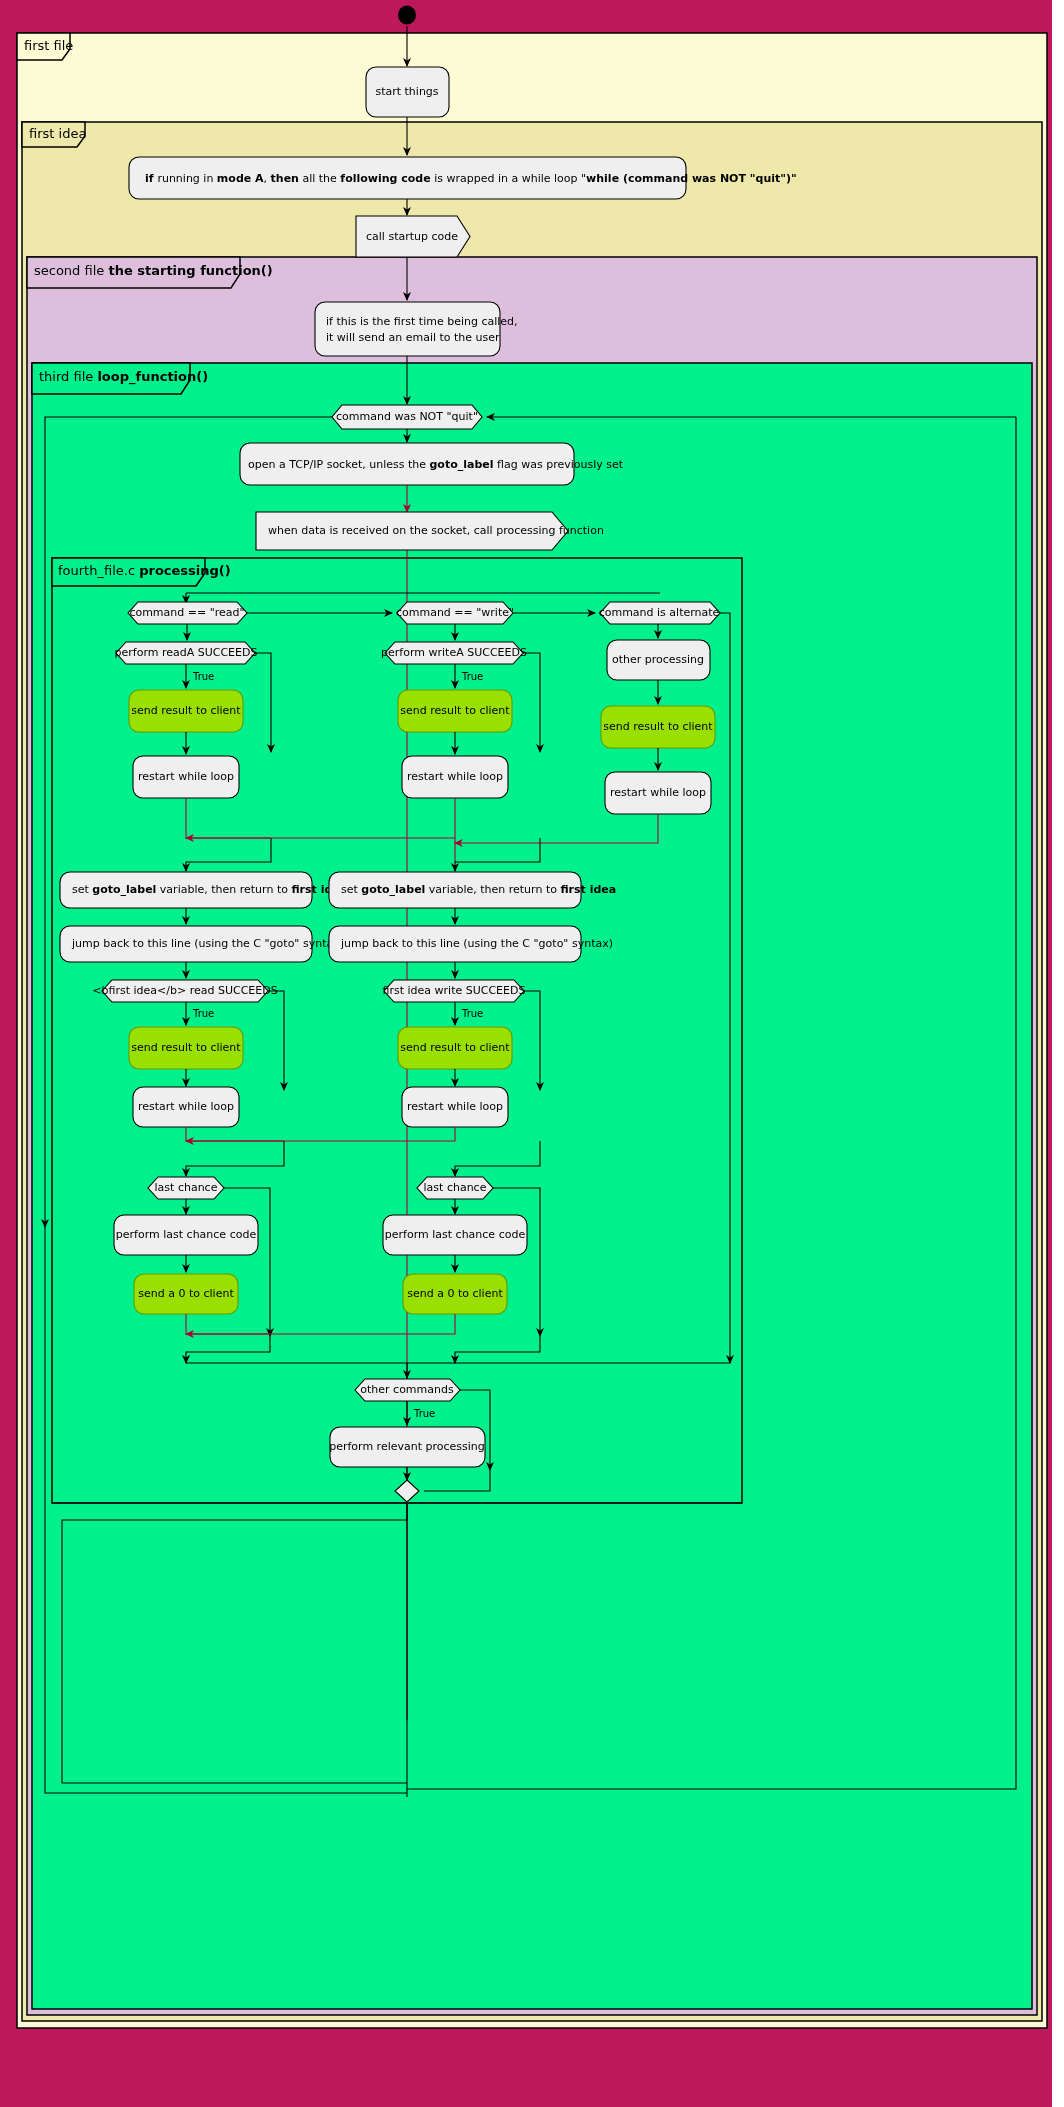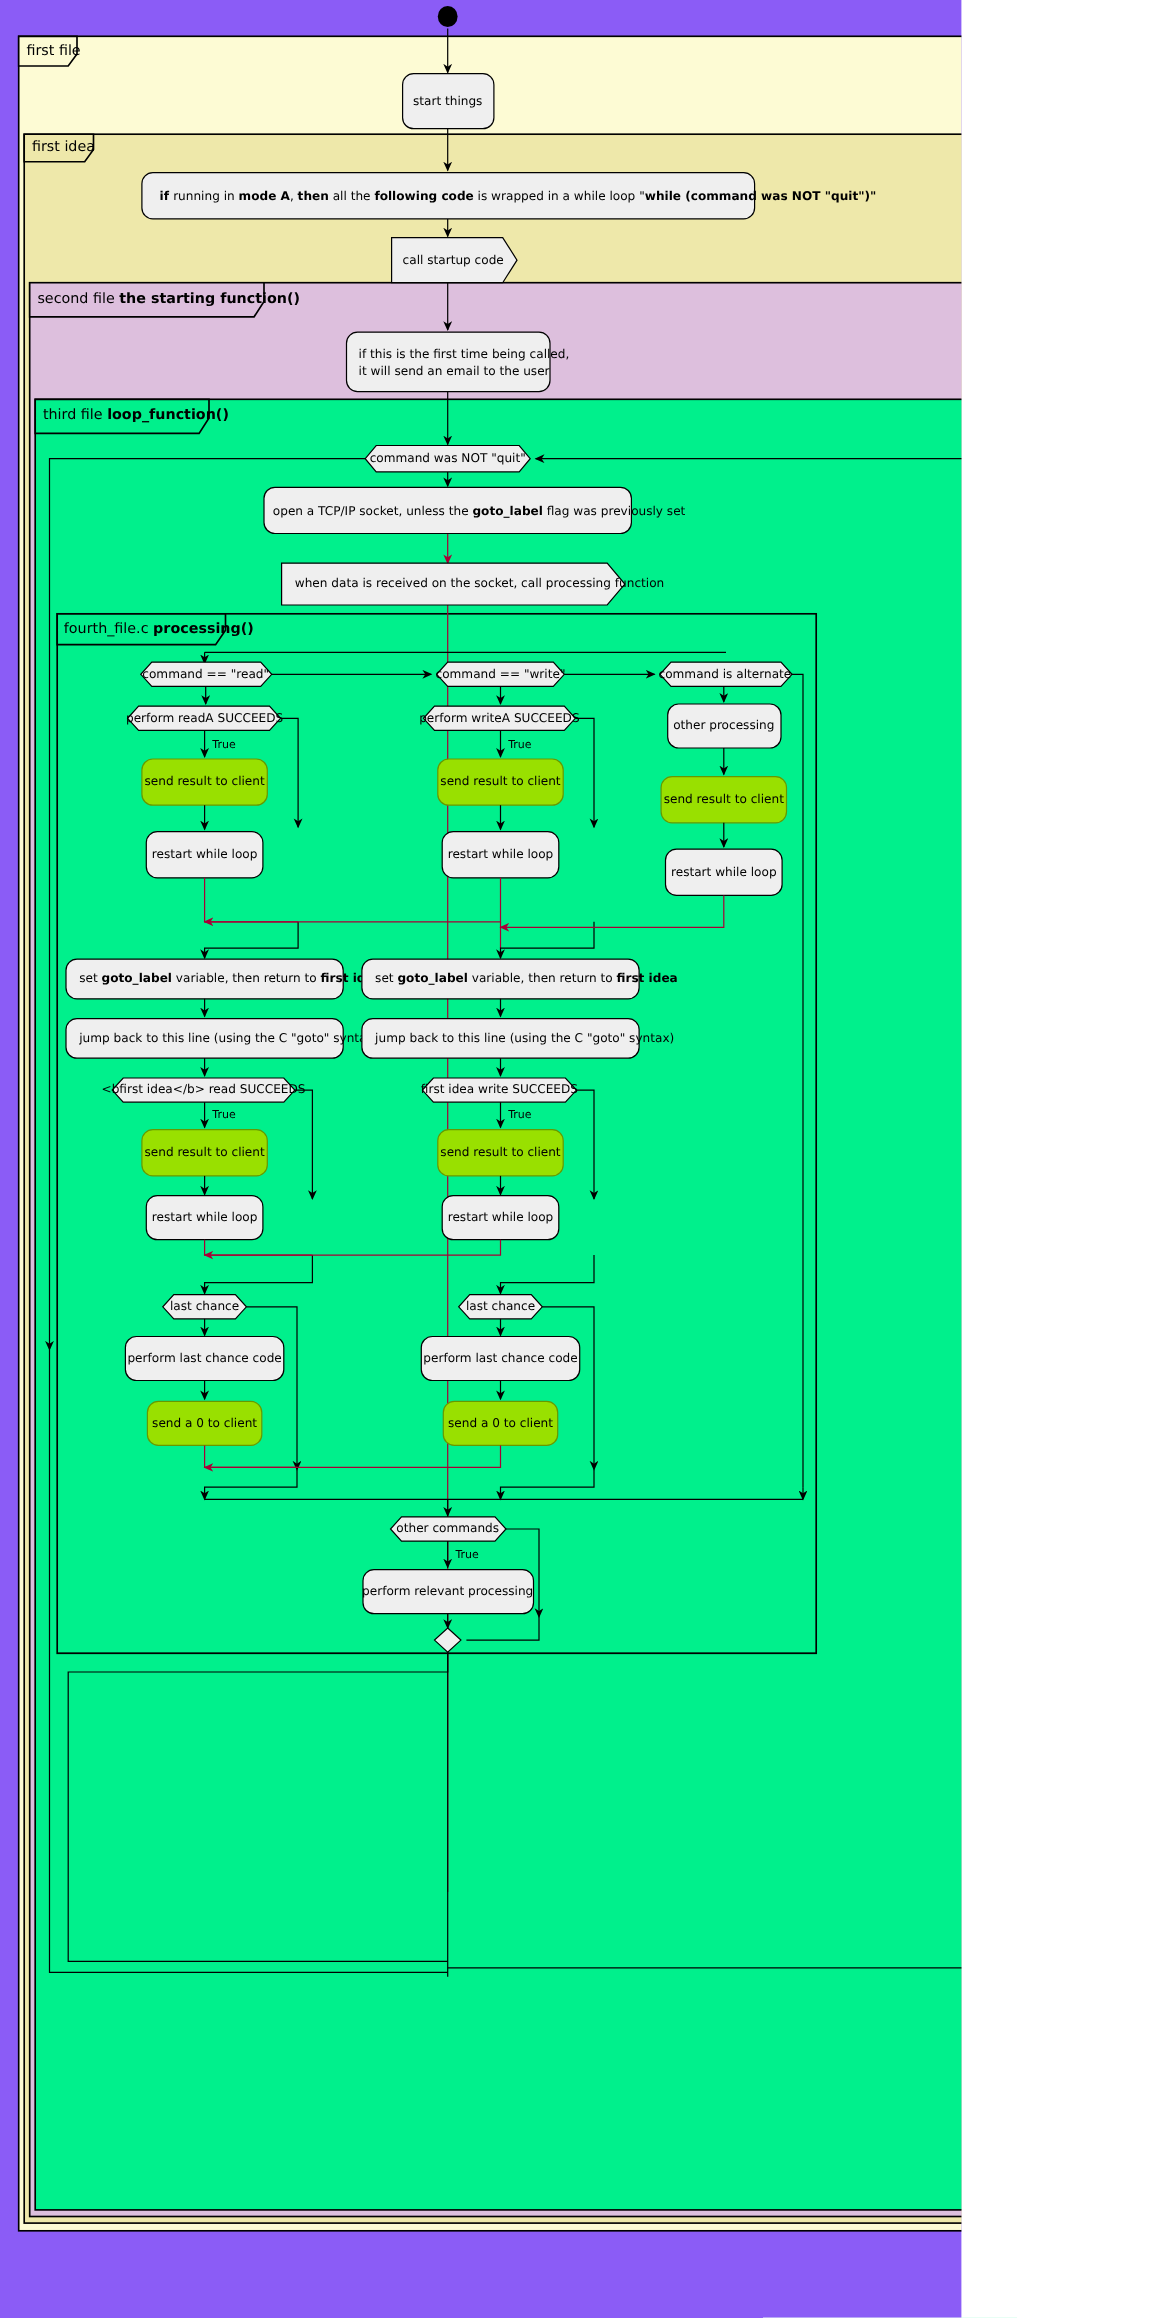--- a/index.html
+++ b/index.html
@@ -5,23 +5,23 @@
   html, body {
     margin: 0;
     padding: 0;
     background: #ffffff;
   }
   body {
     font-family: "DejaVu Sans", sans-serif;
   }
   #diagram-root {
     position: relative;
-    width: 874px;
+    width: 1052px;
     height: 2107px;
-    background: #8b5cf6;
+    background: #be185d;
     overflow: hidden;
   }
   svg.diagram-canvas {
     display: block;
     width: 1064px;
     height: 2107px;
   }
   .node-text {
     font-family: "DejaVu Sans", sans-serif;
     font-size: 11px;

